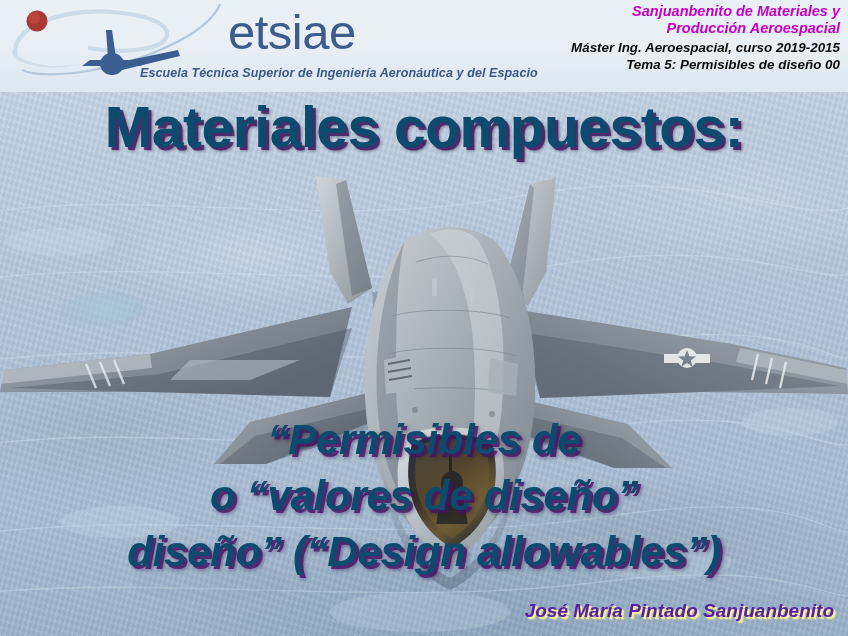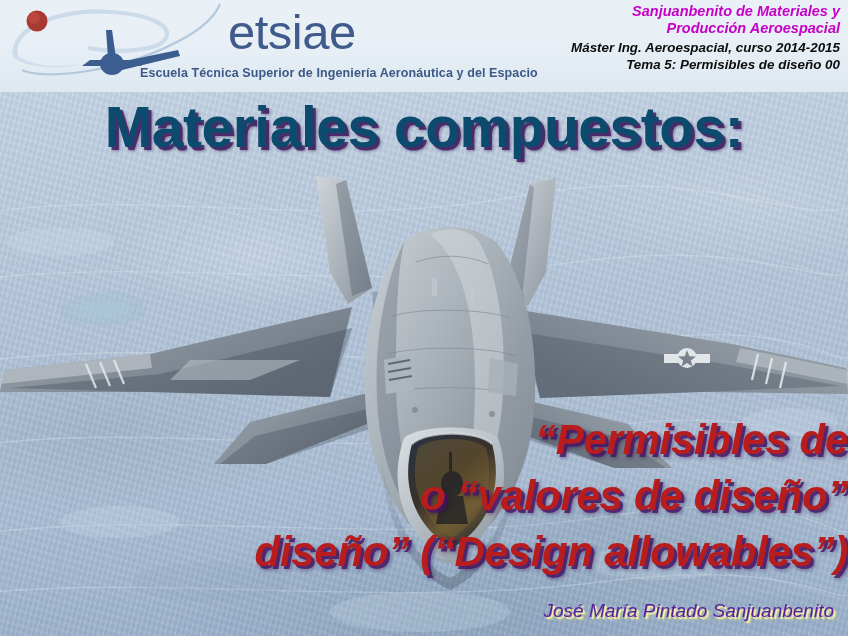--- a/index.html
+++ b/index.html
@@ -56,21 +56,21 @@
   }
   .hdr-logo { position:absolute; left:2px; top:0; width:225px; height:88px; }
   .etsiae-word {
     position:absolute; left:228px; top:8px;
     font-size:49px; letter-spacing:-.5px; font-weight:400;
     color:#3f5b8c; line-height:1;
     font-family:"Liberation Sans", sans-serif;
   }
   .etsiae-sub {
     position:absolute; left:140px; top:66px;
-    font-size:12.5px; font-weight:bold; 
+    font-size:12.5px; font-weight:bold; font-style:italic;
     color:#3c5986; white-space:nowrap; letter-spacing:.1px;
   }
   .upm-block { position:absolute; left:406px; top:3px; width:160px; height:52px; }
   .upm-seal { position:absolute; left:0; top:0; width:56px; height:52px; }
   .upm-bar {
     position:absolute; left:0; top:38px; width:56px; height:11px;
     background:#3f6ba8; border-radius:1px;
     color:#fff; font-size:6.4px; font-weight:bold; letter-spacing:.2px;
     text-align:center; line-height:11px;
   }
@@ -98,31 +98,31 @@
     text-align:center;
     font-size:57px; font-weight:bold; line-height:62px;
     color:#0c4a6e;
     text-shadow:3px 3px 0 rgba(60,20,90,.78), 4px 4px 3px rgba(40,10,70,.45);
     letter-spacing:-.5px;
     white-space:nowrap;
   }
 
   .subtitle {
     position:absolute; left:0; top:412px; width:848px;
-    text-align:right;
+    text-align:center;
     font-size:42px; font-weight:bold; font-style:italic;
-    line-height:56px; color:#b91c1c;
+    line-height:56px; color:#0c4a6e;
     text-shadow:3px 3px 0 rgba(70,20,100,.80), 4px 4px 4px rgba(45,10,75,.5);
     letter-spacing:-.3px;
   }
   .subtitle .ln { display:block; white-space:nowrap; }
 
   .author {
     position:absolute; right:14px; top:600px;
-    font-size:19px; font-weight:normal; font-style:italic;
+    font-size:19px; font-weight:bold; font-style:italic;
     color:#5b1f9e; white-space:nowrap;
     text-shadow:2px 2px 0 #f2f0a8, 3px 3px 2px rgba(220,215,120,.75);
   }
 </style>
 </head>
 <body>
 
 <div id="slide">
 
   <div class="photo">
@@ -343,21 +343,21 @@
       <circle cx="32" cy="18" r="6" fill="#bf4a40" opacity=".75"></circle>
     </svg>
 
     <div class="etsiae-word">etsiae</div>
     <div class="etsiae-sub">Escuela Técnica Superior de Ingeniería Aeronáutica y del Espacio</div>
 
 
     <div class="hdr-right">
       <div class="hdr-l1">Sanjuanbenito de Materiales y</div>
       <div class="hdr-l2">Producción Aeroespacial</div>
-      <div class="hdr-l3">Máster Ing. Aeroespacial, curso 2014-2015</div>
+      <div class="hdr-l3">Máster Ing. Aeroespacial, curso 2019-2015</div>
       <div class="hdr-l4">Tema 5: Permisibles de diseño 00</div>
     </div>
   </div>
 
   <div class="title-main">Materiales compuestos:</div>
 
   <div class="subtitle">
     <span class="ln">“Permisibles de</span>
     <span class="ln">o “valores de diseño”</span>
     <span class="ln">diseño” (“Design allowables”)</span>

